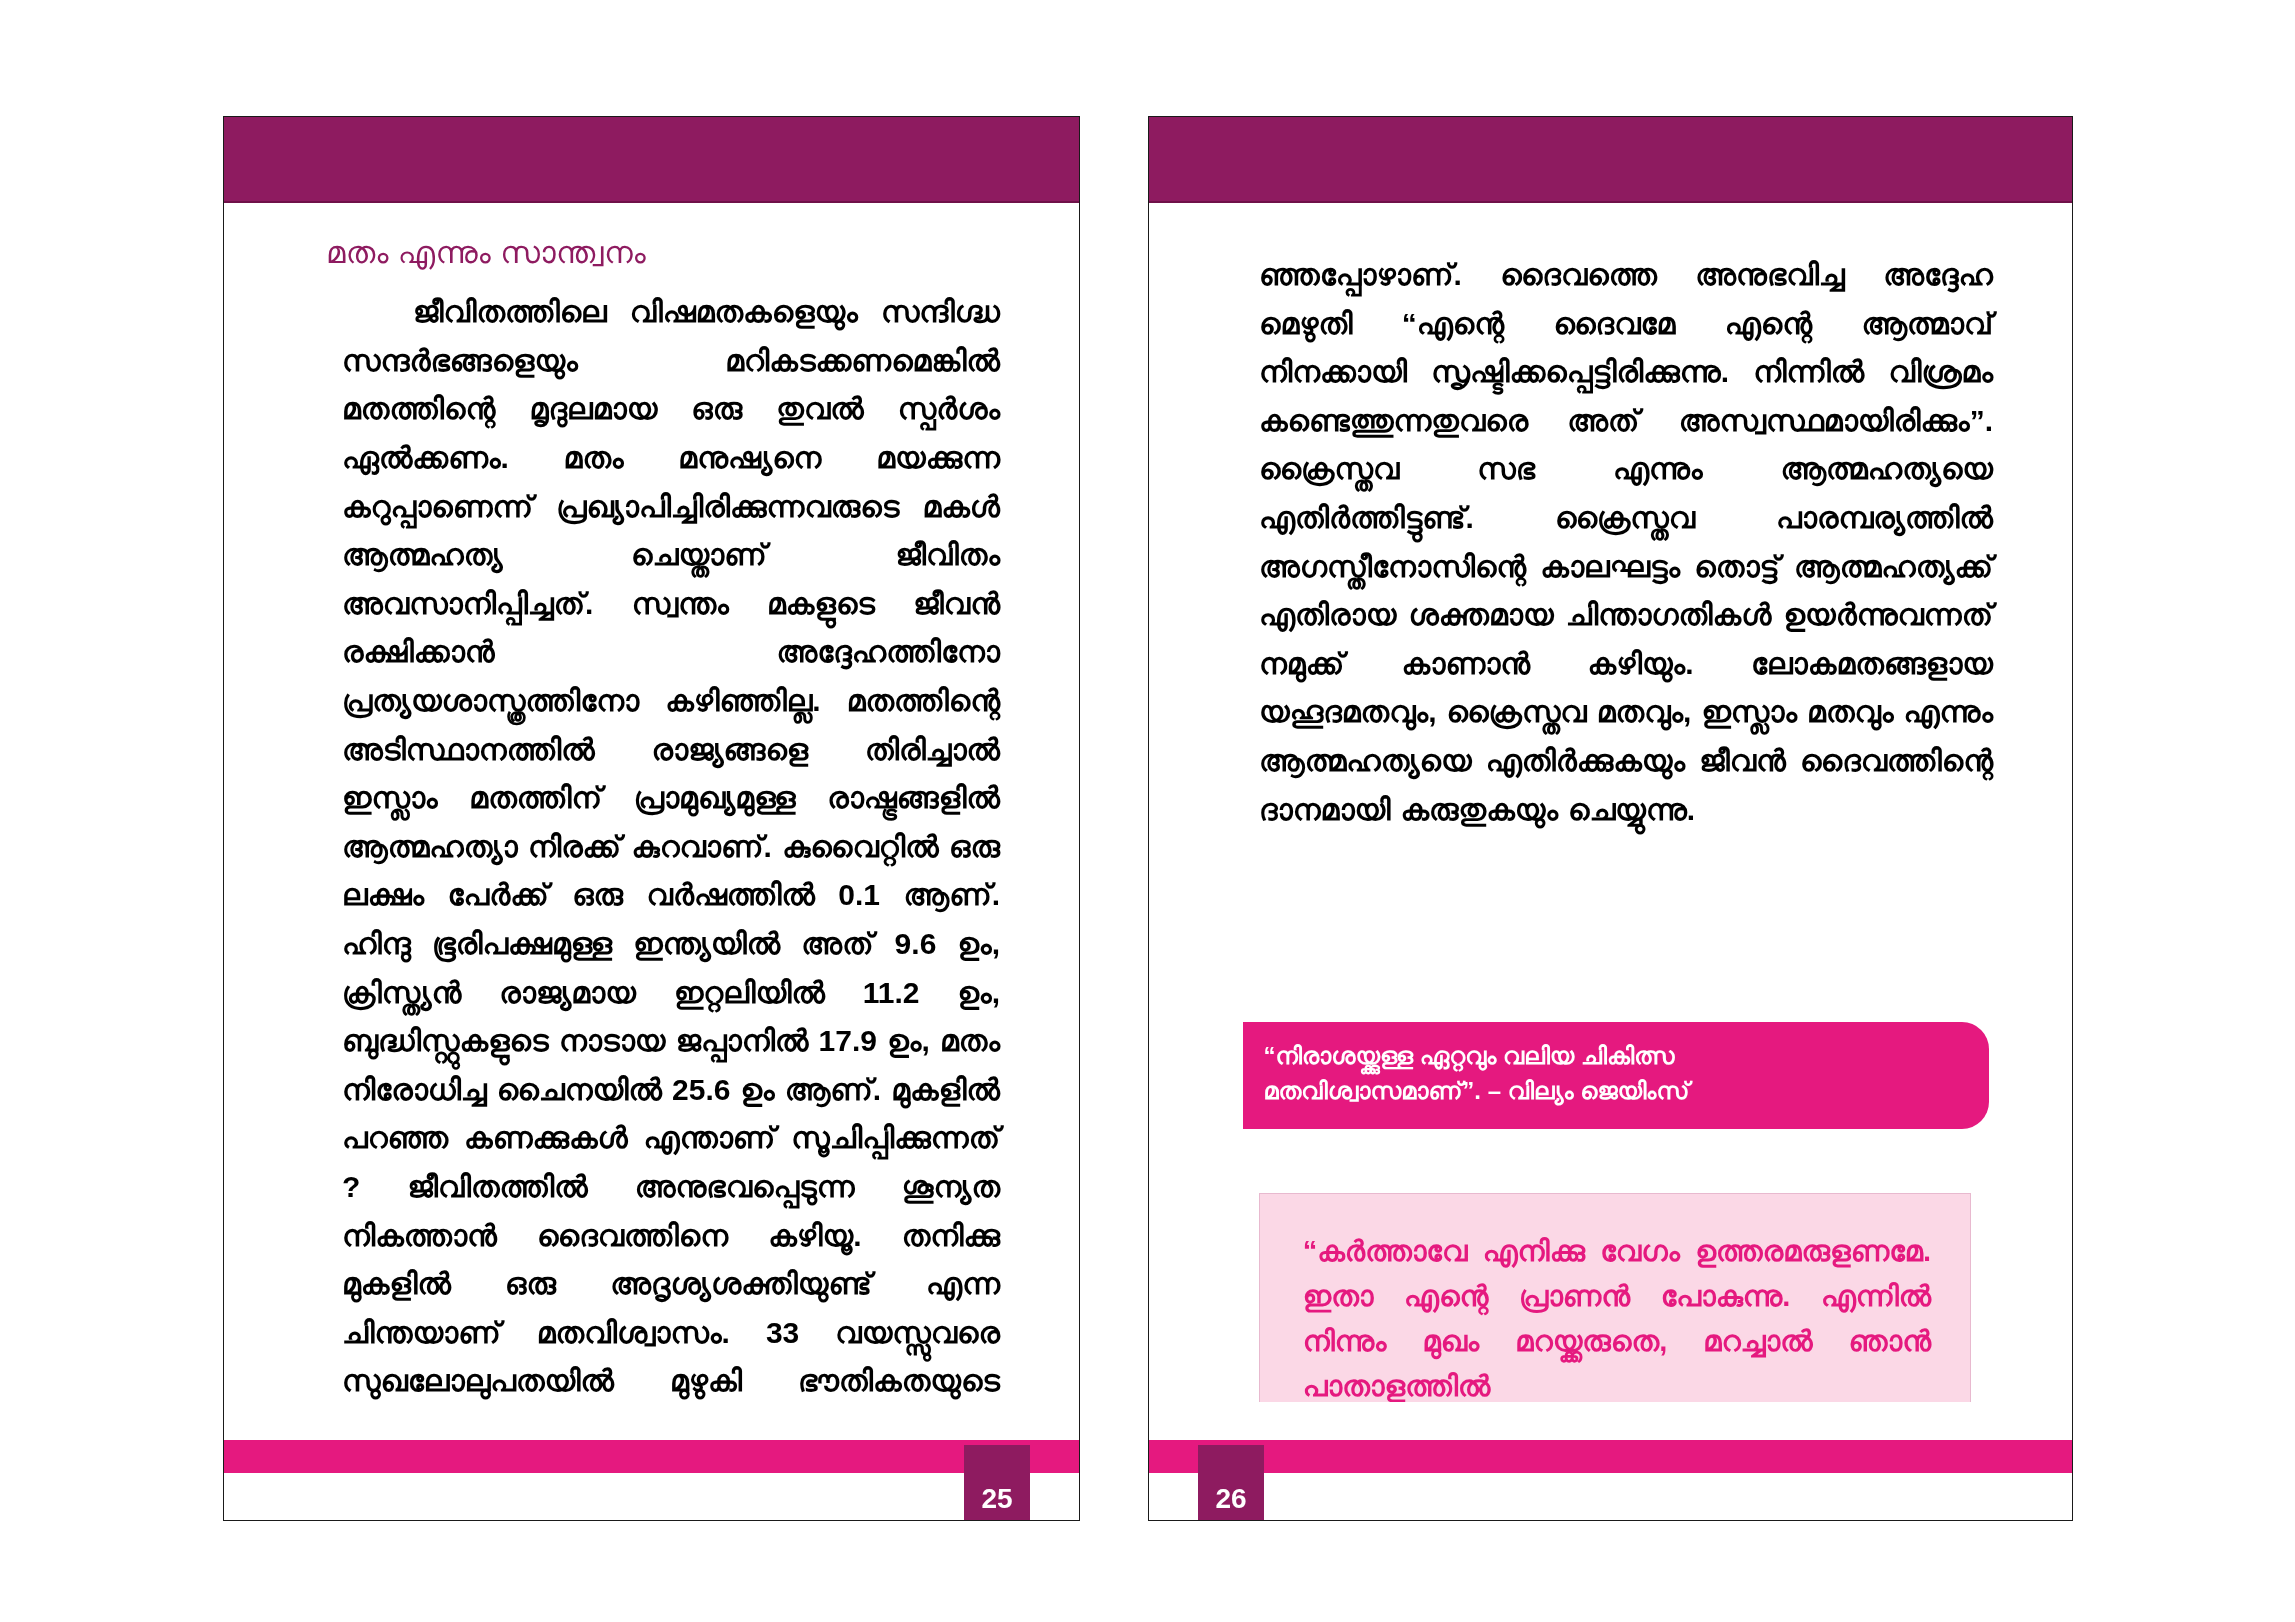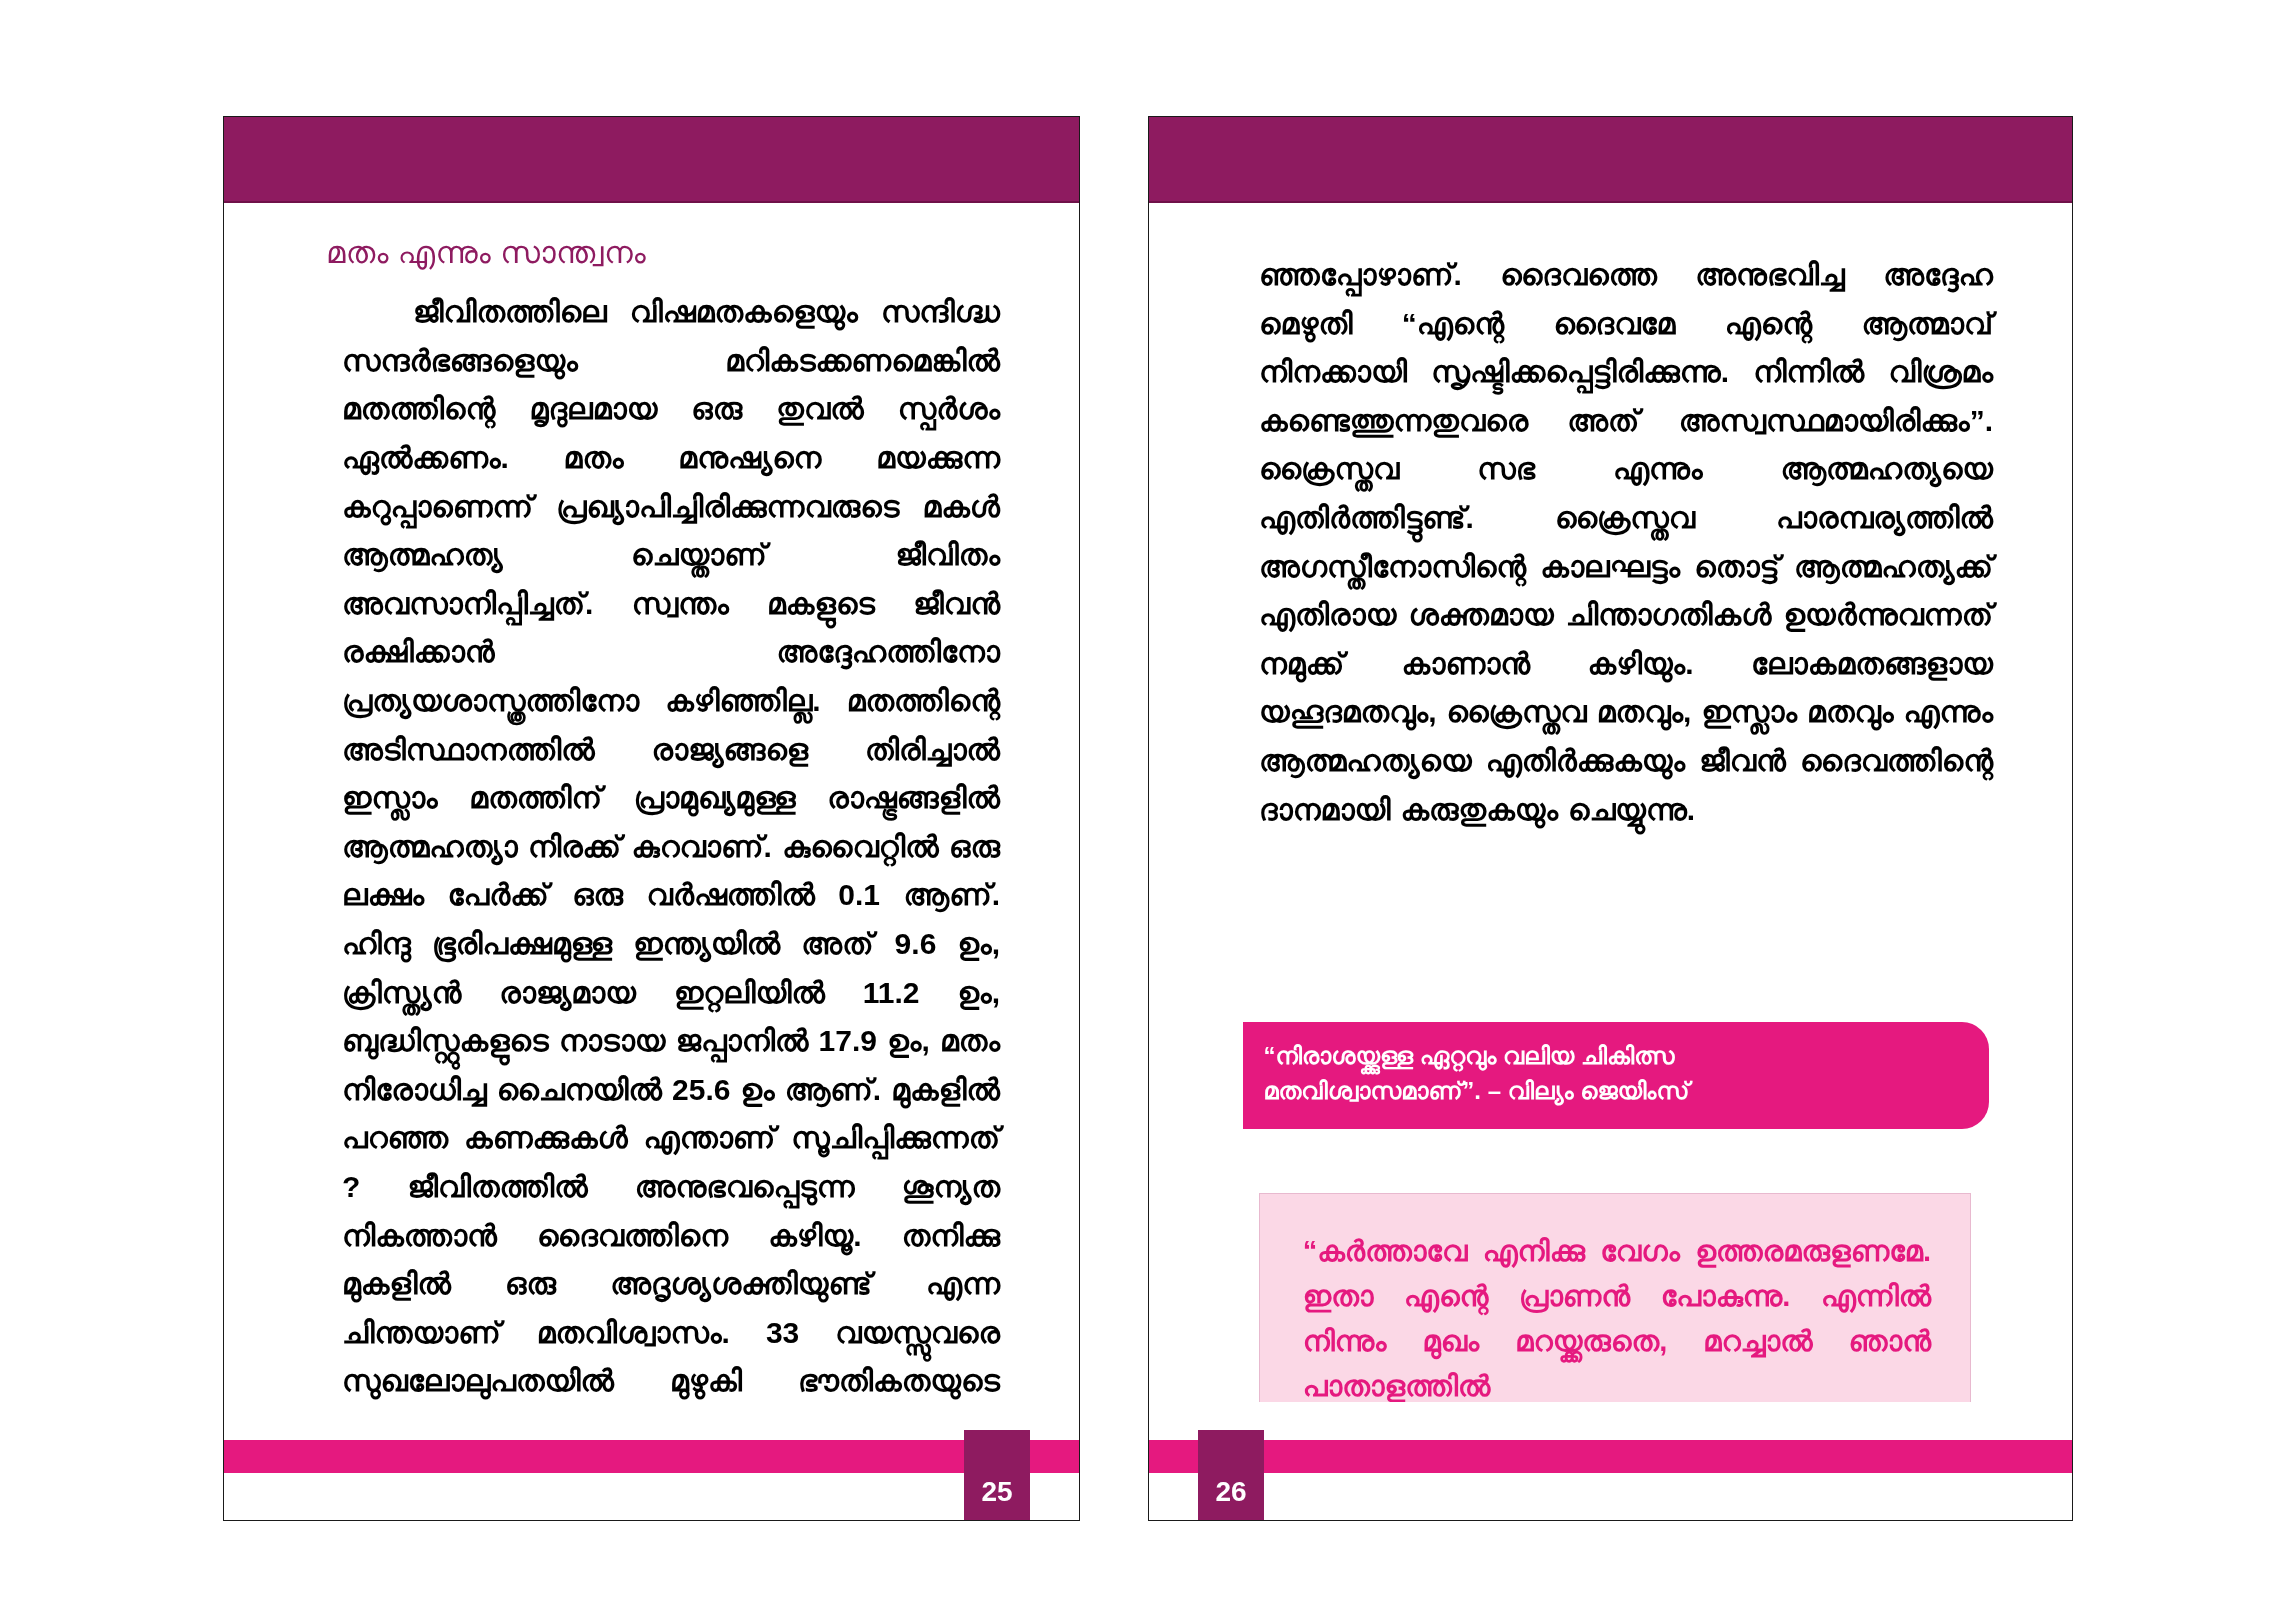--- a/index.html
+++ b/index.html
@@ -106,21 +106,21 @@
   }
 
   
   .footer-band{
     position:absolute;left:0;bottom:47px;width:100%;height:33px;
     background:#E5197F;
   }
   .page-num{
     position:absolute;
     bottom:0;
-    width:66px;height:90px;
+    width:66px;height:75px;
     background:#8E1B60;
     color:#ffffff;
     font-size:28px;
     font-weight:bold;
     display:flex;align-items:center;justify-content:center;
     padding-top:33px;
     box-sizing:border-box;
   }
   .page-left .page-num{right:49px;}
   .page-right .page-num{left:49px;}

